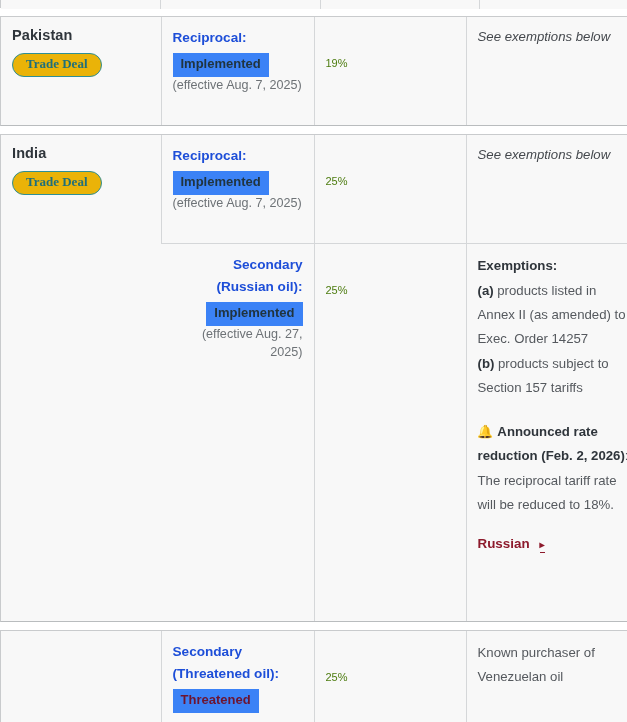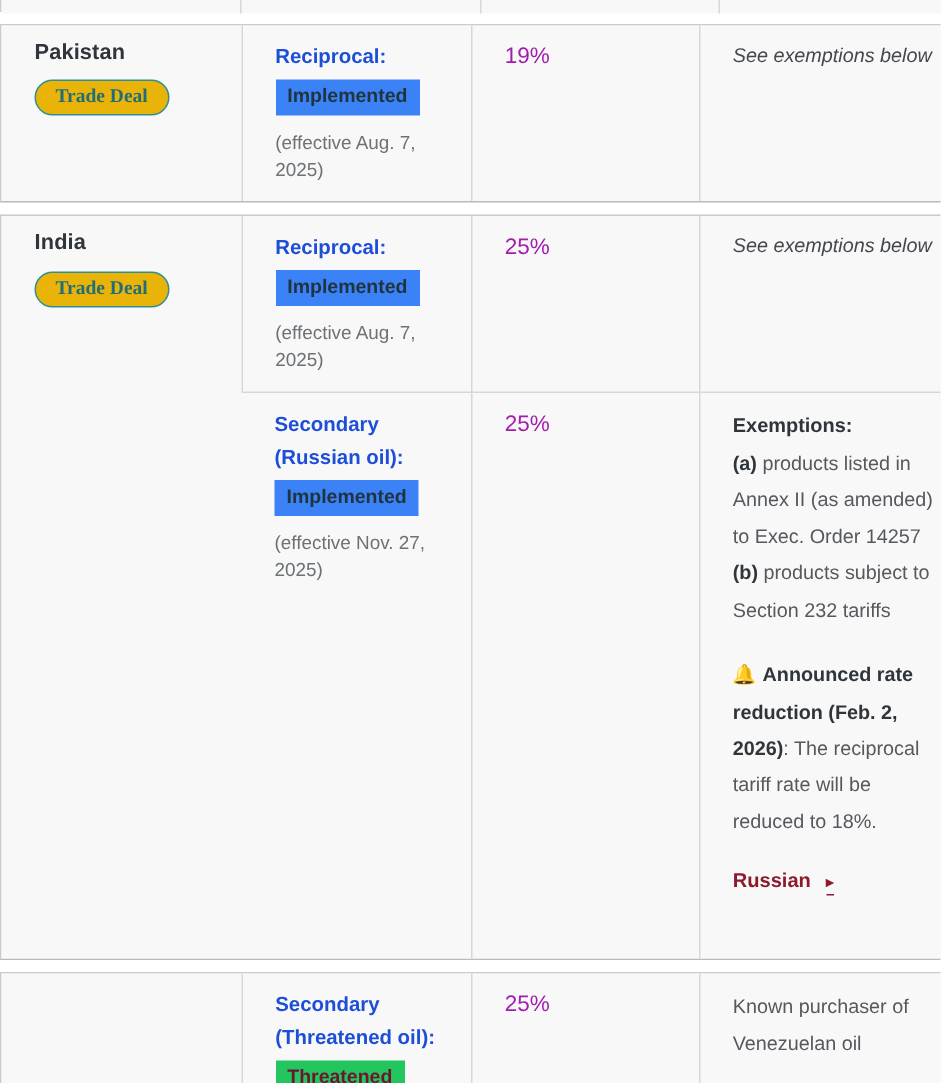--- a/index.html
+++ b/index.html
@@ -41,21 +41,21 @@
   }
   .country-block col.c-country { width: 160px; }
   .country-block col.c-action  { width: 153px; }
   .country-block col.c-rate    { width: 152px; }
   .country-block col.c-notes   { width: 175px; }
 
   .country-block td {
     border-left: 1px solid #d5d7d9;
     border-top: 1px solid #d5d7d9;
     vertical-align: top;
-    padding: 10px 11px 12px 22px;
+    padding: 10px 11px 12px 11px;
     background: #f8f8f8;
   }
   .country-block tr:first-child > td { border-top: none; }
   .country-block td:first-child { border-left: none; }
 
   
   .country-name {
     font-weight: bold;
     font-size: 14.5px;
     color: #2f353b;
@@ -91,35 +91,36 @@
     font-size: 13px;
     line-height: 1.15;
     padding: 4px 8px 5px 8px;
     white-space: nowrap;
   }
   .badge.implemented {
     background: #3b82f6;
     color: #20343f;
   }
   .badge.threatened {
-    background: #22c55e;
+    background: #3b82f6;
     color: #6d1430;
   }
   .effective-date {
     font-size: 12.6px;
     color: #6d7276;
-    margin-top: 10px;
+    margin-top: 0;
     line-height: 1.4;
   }
 
   
   .rate-value {
-    font-size: 15px;
-    color: #a21caf;
+    font-size: 11px;
+    color: #4d7c0f;
     line-height: 1.5;
+    margin-top: 28px;
   }
 
   
   .note-italic {
     font-style: italic;
     font-size: 13.2px;
     color: #44484d;
     line-height: 1.55;
   }
   .note-plain {
@@ -265,35 +266,35 @@
         </td>
         <td>
           <div class="rate-value">25%</div>
         </td>
         <td>
           <div class="note-italic">See exemptions below</div>
         </td>
       </tr>
 
       <tr>
-        <td style="height:355px;">
+        <td style="height:355px;text-align:right;">
           <div class="action-title">Secondary (Russian oil):</div>
           <span class="badge implemented">Implemented</span>
-          <div class="effective-date">(effective Nov. 27, 2025)</div>
+          <div class="effective-date">(effective Aug. 27, 2025)</div>
         </td>
         <td>
           <div class="rate-value">25%</div>
         </td>
         <td>
           <div class="note-head">Exemptions:</div>
           <div class="note-list">
             <b>(a)</b><span> products listed in Annex II (as amended) to Exec. Order 14257</span>
           </div>
           <div class="note-list">
-            <b>(b)</b><span> products subject to Section 232 tariffs</span>
+            <b>(b)</b><span> products subject to Section 157 tariffs</span>
           </div>
 
           <div class="announce">
             <span class="bell-icon">🔔</span>
             <b>Announced rate reduction (Feb. 2, 2026)</b><span>: The reciprocal tariff rate will be reduced to 18%.</span>
           </div>
 
           <a class="details-link">
             <span>Russian</span><span class="details-caret">▸</span>
           </a>

